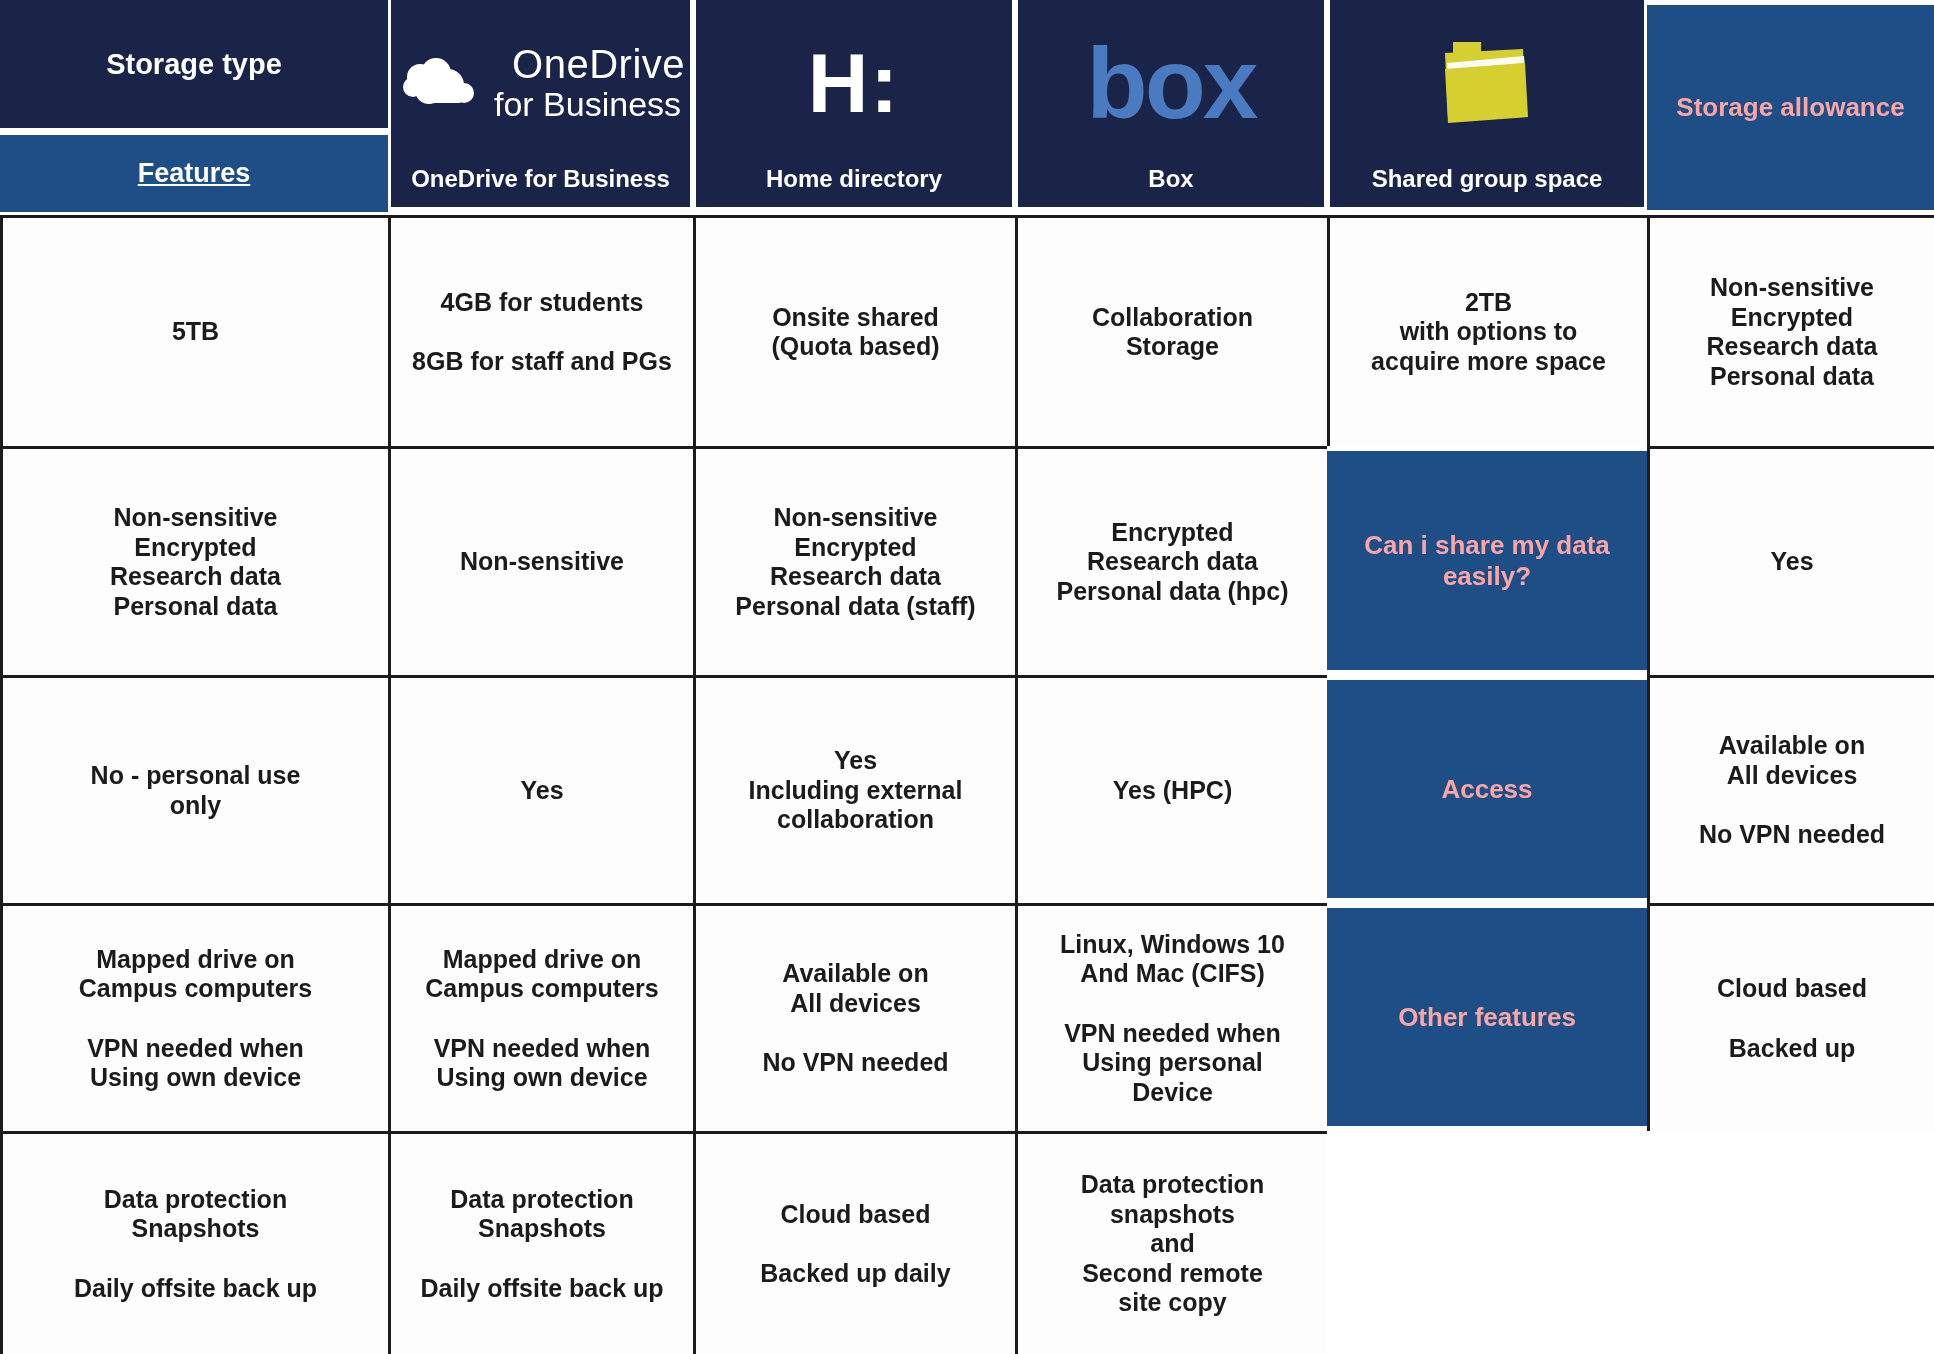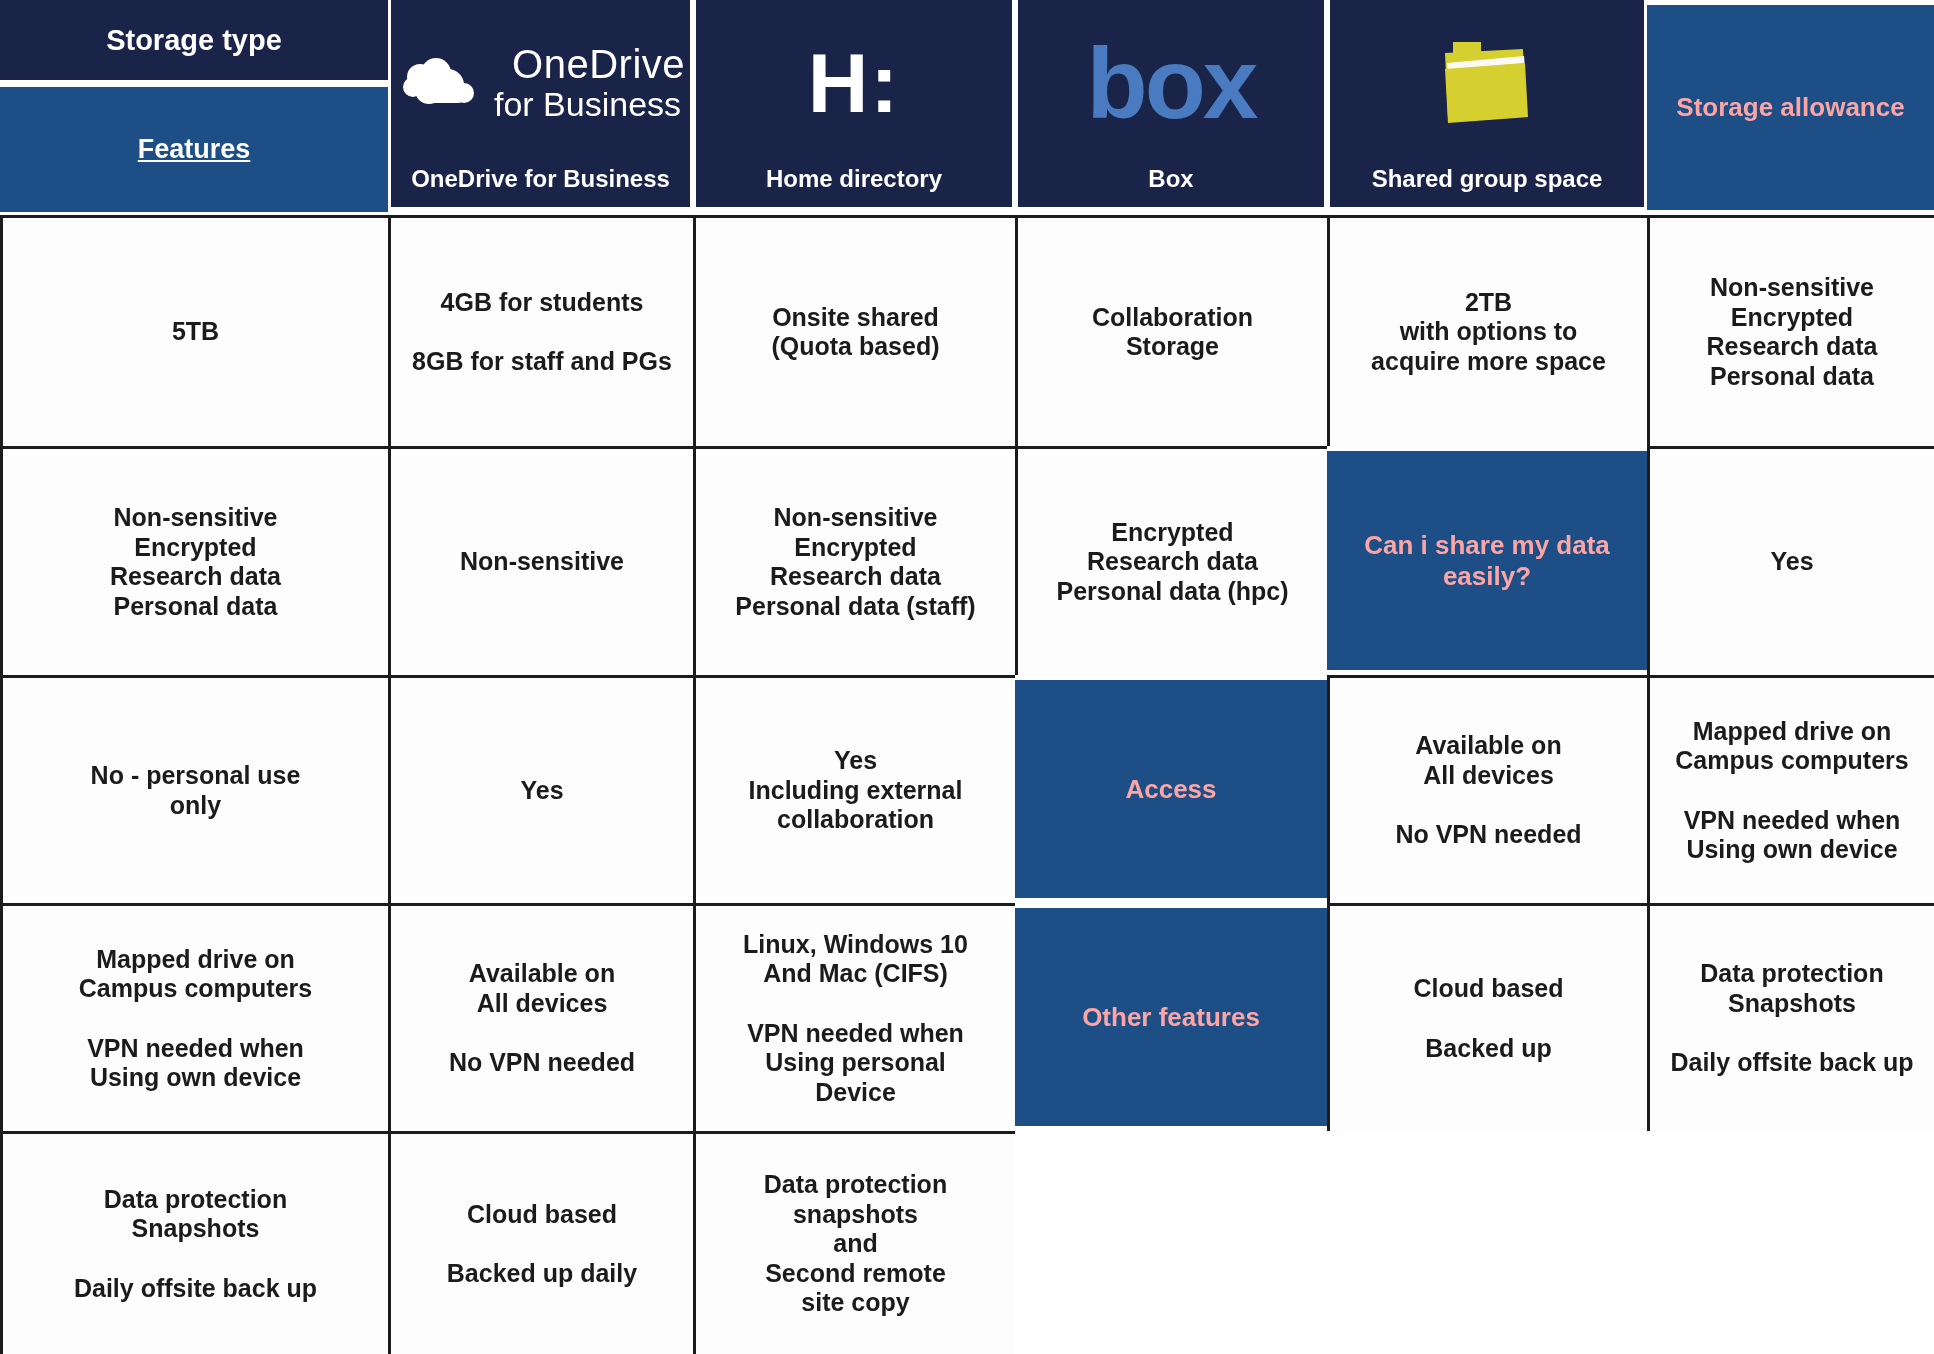--- a/index.html
+++ b/index.html
@@ -18,21 +18,21 @@
 
   
   .corner {
     display: flex;
     flex-direction: column;
     gap: 7px;
     margin-bottom: 3px;
     background: #ffffff;
   }
   .corner-top {
-    height: 80px;
+    height: 128px;
     background: var(--navy);
     display: flex; align-items: center; justify-content: center;
     color: #fff; font-weight: bold; font-size: 29px;
   }
   .corner-bottom {
     flex: 1;
     background: var(--blue);
     display: flex; align-items: center; justify-content: center;
     color: #fff; font-weight: bold; font-size: 27px; text-decoration: underline;
   }
@@ -235,20 +235,25 @@
         <div class="line">Yes</div>
       </div>
     </div>
     <div class="data-cell">
       <div class="para">
         <div class="line">Yes</div>
         <div class="line">Including external</div>
         <div class="line">collaboration</div>
       </div>
     </div>
+    <div class="data-cell">
+      <div class="para">
+        <div class="line">Yes (HPC)</div>
+      </div>
+    </div>
     <div class="row-label">Access</div>
     <div class="data-cell">
       <div class="para">
         <div class="line">Available on</div>
         <div class="line">All devices</div>
       </div>
       <div class="para">
         <div class="line">No VPN needed</div>
       </div>
     </div>

